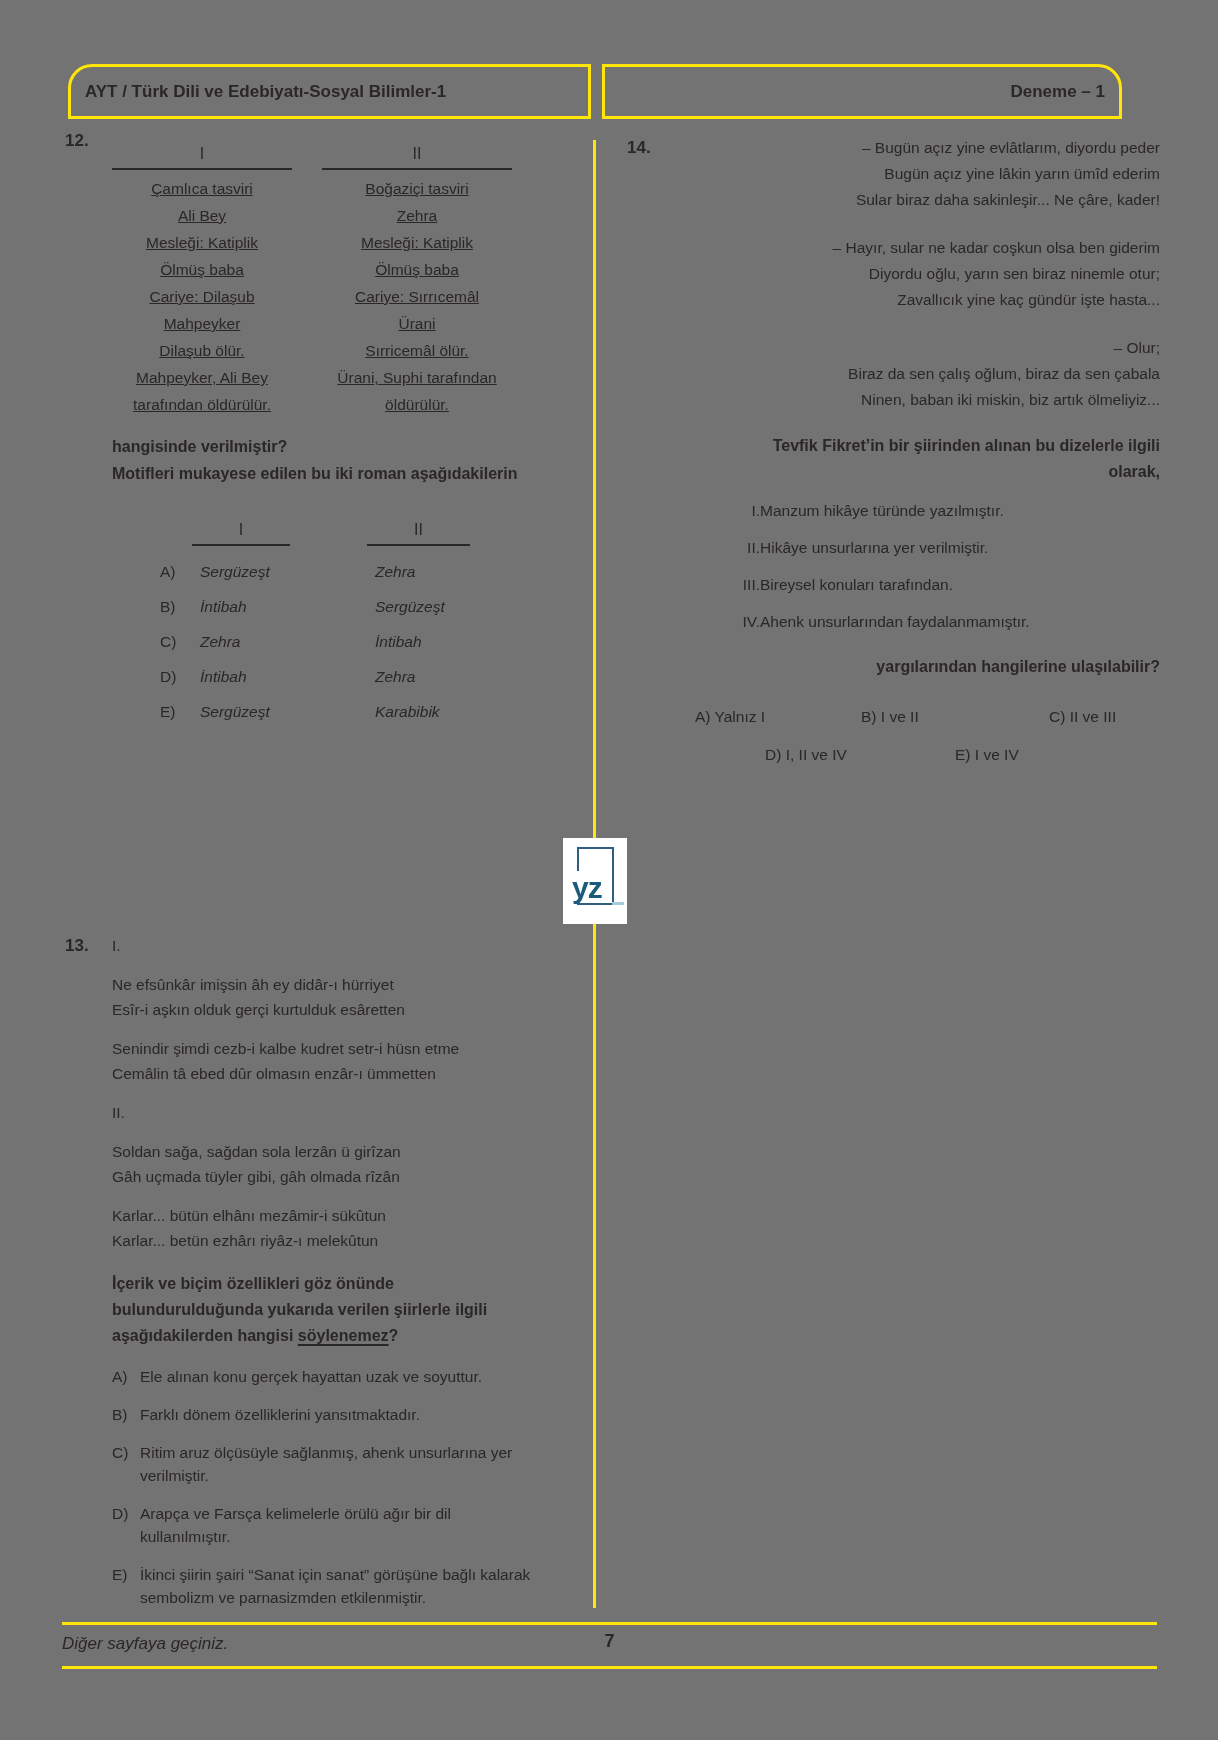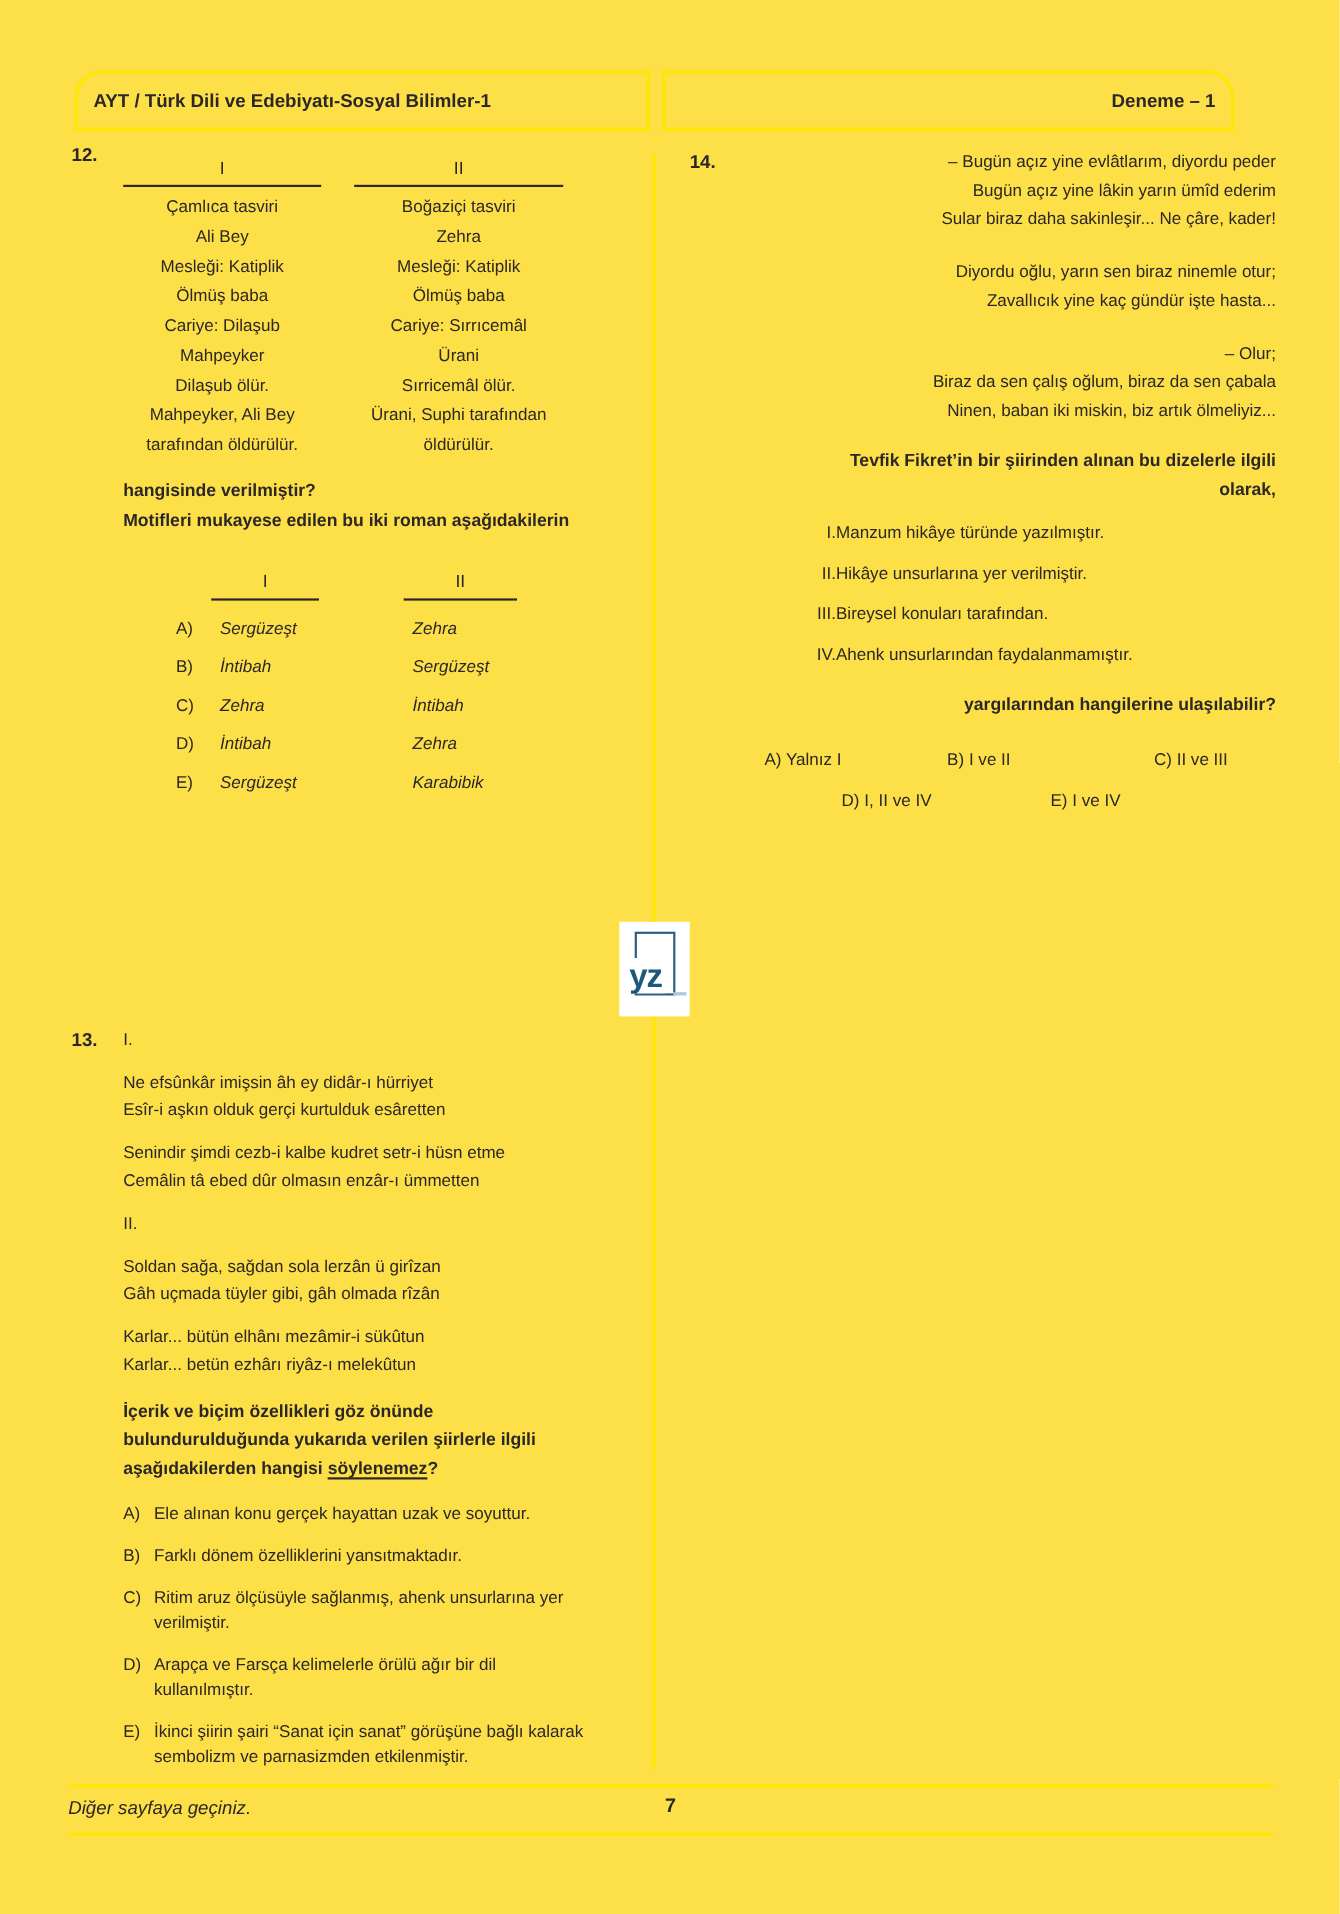--- a/index.html
+++ b/index.html
@@ -1,16 +1,16 @@
 <!DOCTYPE html>
 <html><head>
 <meta charset="utf-8">
 <style>
   html,body{margin:0;padding:0;background:#ffffff;}
-  .page{position:relative;width:1218px;height:1740px;background:#fde047;
+  .page{position:relative;width:1218px;height:1740px;background:#737373;
         font-family:"Liberation Sans",sans-serif;color:#2b2627;overflow:hidden;}
 
   
   .hdr-box{position:absolute;top:64px;height:49px;border:3px solid #ffe606;
            display:flex;align-items:center;font-weight:bold;font-size:17px;}
   .hdr-left{left:68px;width:503px;border-top-left-radius:24px;padding-left:14px;}
   .hdr-right{left:602px;width:500px;border-top-right-radius:24px;justify-content:flex-end;padding-right:14px;}
 
   
   .vdivider{position:absolute;left:593px;top:140px;width:3px;height:1468px;background:#ffe606;}
@@ -26,21 +26,21 @@
   .qbody{margin-left:47px;}
   .nowrap{white-space:nowrap;}
   .ital{font-style:italic;}
 
   
   .cmp{display:flex;gap:30px;margin-top:13px;}
   .cmp-col{text-align:center;}
   .cmp-col-1{width:180px;}
   .cmp-col-2{width:190px;}
   .cmp-h{border-bottom:2px solid #2b2627;padding-bottom:2px;margin-bottom:5px;line-height:25px;font-size:16px;}
-  .cmp-row{line-height:27px;}
+  .cmp-row{line-height:27px;text-decoration:underline;}
 
   .stem{margin-top:15px;font-weight:bold;font-size:16px;line-height:27px;}
   .stem .sline{white-space:nowrap;}
   .uline{text-decoration:underline;text-underline-offset:3px;text-decoration-thickness:1.5px;}
 
   
   .opt-tbl{position:relative;margin-top:30px;}
   .oth{position:relative;height:30px;font-size:16px;}
   .oth .ohspan{position:absolute;top:0;text-align:center;border-bottom:2px solid #2b2627;padding-bottom:2px;line-height:25px;}
   .oh1{left:80px;width:98px;}
@@ -232,20 +232,21 @@
 
   <div class="q" id="q14">
     <div class="qnum">14.</div>
     <div class="qbody" style="margin-left:38px;">
       <div class="stanza">
         <div class="line first">– Bugün açız yine evlâtlarım, diyordu peder</div>
         <div class="line">Bugün açız yine lâkin yarın ümîd ederim</div>
         <div class="line">Sular biraz daha sakinleşir... Ne çâre, kader!</div>
       </div>
       <div class="stanza">
+        <div class="line first">– Hayır, sular ne kadar coşkun olsa ben giderim</div>
         <div class="line">Diyordu oğlu, yarın sen biraz ninemle otur;</div>
         <div class="line">Zavallıcık yine kaç gündür işte hasta...</div>
       </div>
       <div class="stanza">
         <div class="line first">– Olur;</div>
         <div class="line">Biraz da sen çalış oğlum, biraz da sen çabala</div>
         <div class="line">Ninen, baban iki miskin, biz artık ölmeliyiz...</div>
       </div>
 
       <div class="q14-stem1">

